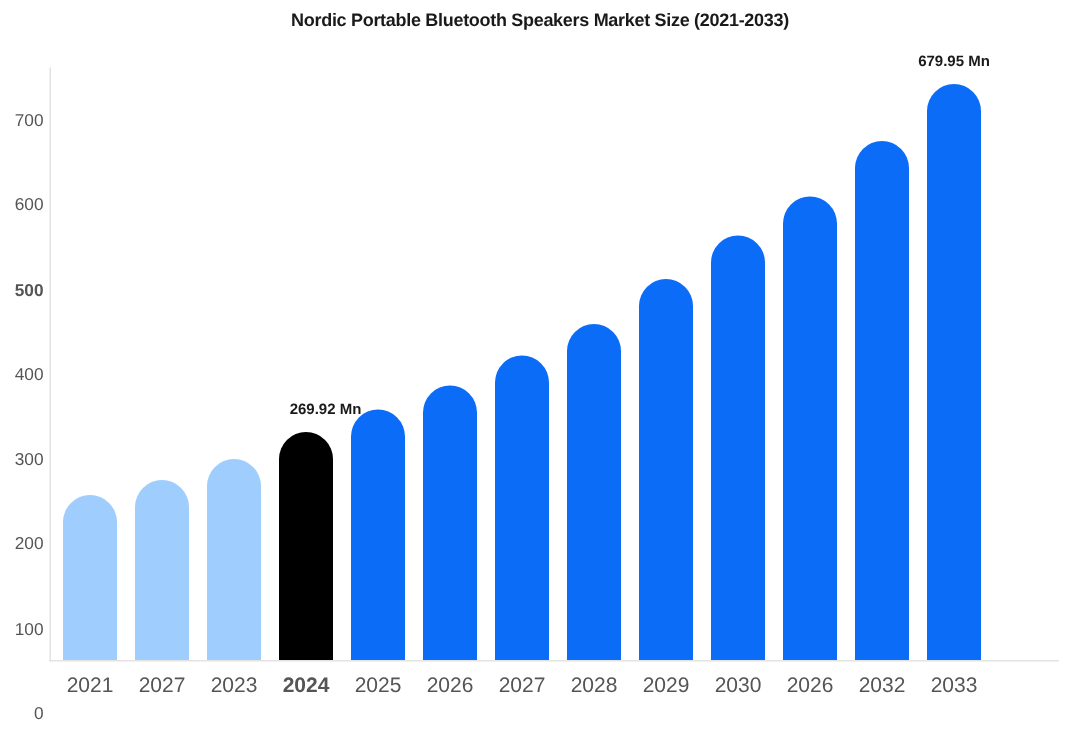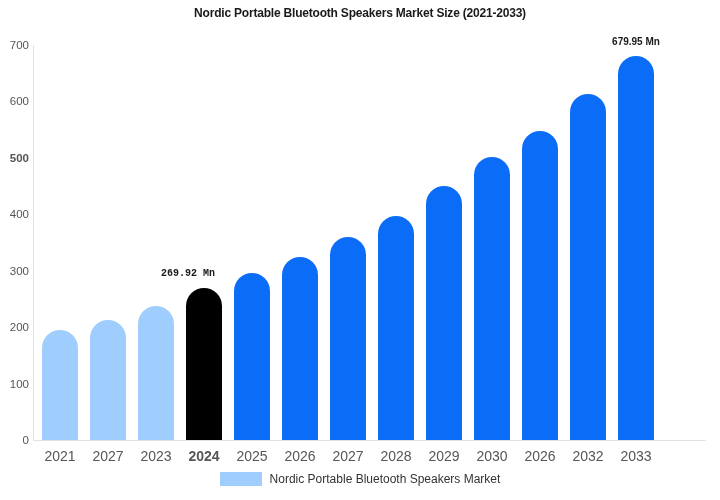--- a/index.html
+++ b/index.html
@@ -54,20 +54,21 @@
     background: #e3e3e3;
   }
   .y-tick-label {
     position: absolute;
     right: 0;
     width: 28px;
     text-align: right;
     font-size: 11.5px;
     color: #555555;
     transform: translateY(-50%);
+    margin-top: 36px;
   }
   #y-axis-labels {
     position: absolute;
     left: 0;
     top: 0;
     width: 29px;
     height: 500px;
   }
   .bar {
     position: absolute;
@@ -138,30 +139,26 @@
       <div class="bar" title="2026: 324" style="left: 249px; width: 36px; height: 182.829px; background: rgb(10, 108, 247);"></div>
       <div class="bar" title="2027: 360" style="left: 297px; width: 36px; height: 203.143px; background: rgb(10, 108, 247);"></div>
       <div class="bar" title="2028: 397" style="left: 345px; width: 36px; height: 224.021px; background: rgb(10, 108, 247);"></div>
       <div class="bar" title="2029: 450" style="left: 393px; width: 36px; height: 253.929px; background: rgb(10, 108, 247);"></div>
       <div class="bar" title="2030: 501" style="left: 441px; width: 36px; height: 282.707px; background: rgb(10, 108, 247);"></div>
       <div class="bar" title="2031: 547" style="left: 489px; width: 36px; height: 308.664px; background: rgb(10, 108, 247);"></div>
       <div class="bar" title="2032: 614" style="left: 537px; width: 36px; height: 346.471px; background: rgb(10, 108, 247);"></div>
       <div class="bar" title="2033: 679.95" style="left: 585px; width: 36px; height: 383.686px; background: rgb(10, 108, 247);"></div>
     </div>
 
-  <div id="legend">
-    <span id="legend-swatch" style="background: rgb(159, 205, 253);"></span>
-    <span id="legend-label">Nordic Portable Bluetooth Speakers Market</span>
-  </div>
 
 <div class="x-tick-label" style="left: 42px; width: 36px;">2021</div>
     <div class="x-tick-label" style="left: 90px; width: 36px;">2027</div>
     <div class="x-tick-label" style="left: 138px; width: 36px;">2023</div>
     <div class="x-tick-label" style="left: 186px; width: 36px; font-weight: bold;">2024</div>
-    <div class="value-label" style="left: 143px; width: 90px; top: 267.688px; font-family: Liberation Mono, monospace;">269.92 Mn</div>
+    <div class="value-label" style="left: 172px; width: 90px; top: 267.688px;">269.92 Mn</div>
     <div class="x-tick-label" style="left: 234px; width: 36px;">2025</div>
     <div class="x-tick-label" style="left: 282px; width: 36px;">2026</div>
     <div class="x-tick-label" style="left: 330px; width: 36px;">2027</div>
     <div class="x-tick-label" style="left: 378px; width: 36px;">2028</div>
     <div class="x-tick-label" style="left: 426px; width: 36px;">2029</div>
     <div class="x-tick-label" style="left: 474px; width: 36px;">2030</div>
     <div class="x-tick-label" style="left: 522px; width: 36px;">2026</div>
     <div class="x-tick-label" style="left: 570px; width: 36px;">2032</div>
     <div class="x-tick-label" style="left: 618px; width: 36px;">2033</div>
     <div class="value-label" style="left: 591px; width: 90px; top: 36.3139px;">679.95 Mn</div>

